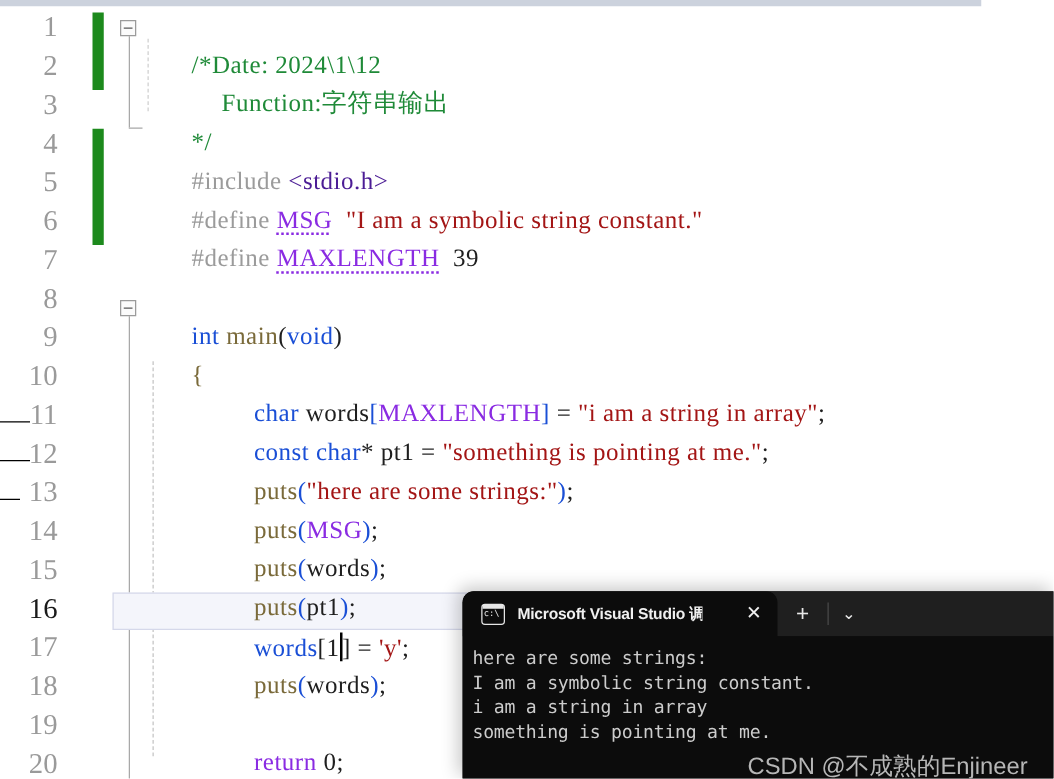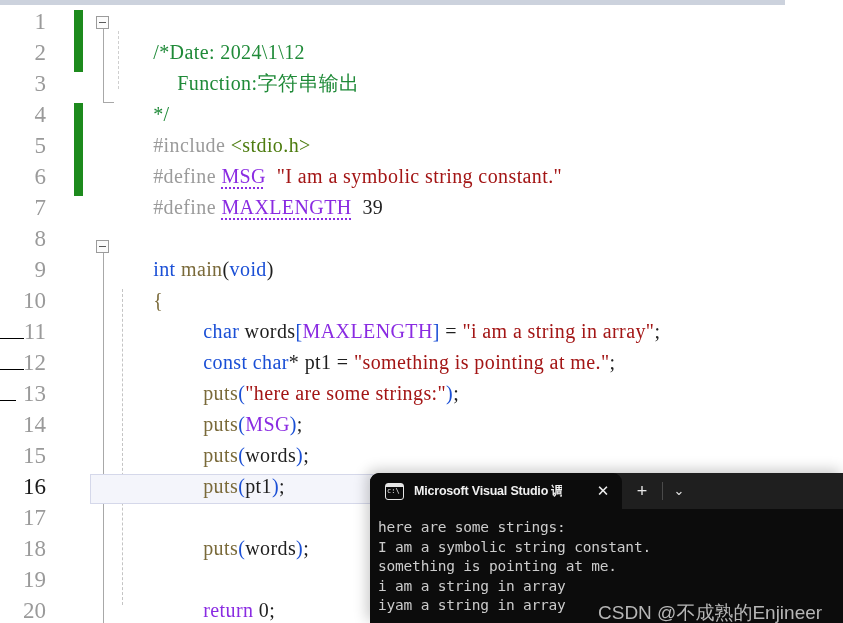--- a/index.html
+++ b/index.html
@@ -111,21 +111,21 @@
     font-family: "Liberation Serif", "DejaVu Serif", serif;
     letter-spacing: 0.4px;
     color: #1f1f1f;
   }
 
   .c-comment   { color: #1f8a38; }
   .c-pre       { color: #9b9b9b; }
   .c-macro     { color: #8a2be2; text-decoration: underline dotted #8a2be2; text-underline-offset: 4px; }
   .c-macro-p   { color: #8a2be2; }
   .c-string    { color: #a31515; }
-  .c-include   { color: #4d7c0f; }
+  .c-include   { color: #4c1d95; }
   .c-kw        { color: #1a4fd6; }
   .c-kw2       { color: #8a2be2; }
   .c-fn        { color: #7a6a3a; }
   .c-punct     { color: #1f1f1f; }
   .c-num       { color: #1f1f1f; }
   .c-plain     { color: #1f1f1f; }
 
   
   .curline-box {
     position: absolute;
@@ -400,20 +400,23 @@
 
     <div class="line" style="top:434px; position:absolute; left:0; width:843px;">
       <span class="lineno">15</span>
       <span class="code" style="left:160px;">
         <span class="c-fn">puts</span><span class="c-kw">(</span><span class="c-plain">pt1</span><span class="c-kw">)</span><span class="c-plain">;</span>
       </span>
     </div>
 
     <div class="line" style="top:465px; position:absolute; left:0; width:843px;">
       <span class="lineno current">16</span>
+      <span class="code" style="left:160px;">
+        <span class="c-kw">words</span><span class="c-plain">[</span><span class="c-plain">1</span><span class="caret" style="position:relative; display:inline-block; top:4px;"></span><span class="c-plain">]</span><span class="c-plain"> = </span><span class="c-string">'y'</span><span class="c-plain">;</span>
+      </span>
     </div>
 
     <div class="line" style="top:496px; position:absolute; left:0; width:843px;">
       <span class="lineno">17</span>
       <span class="code" style="left:160px;">
         <span class="c-fn">puts</span><span class="c-kw">(</span><span class="c-plain">words</span><span class="c-kw">)</span><span class="c-plain">;</span>
       </span>
     </div>
 
     <div class="line" style="top:527px; position:absolute; left:0; width:843px;">
@@ -447,21 +450,20 @@
       </div>
 
       <span class="term-newtab">+</span>
       <span class="term-sep"></span>
       <span class="term-dropdown">⌄</span>
     </div>
 
     <div class="term-body">
       <div class="term-line">here are some strings:</div>
       <div class="term-line">I am a symbolic string constant.</div>
+      <div class="term-line">i am a string in array</div>
       <div class="term-line">something is pointing at me.</div>
-      <div class="term-line">i am a string in array</div>
-      <div class="term-line">iyam a string in array</div>
       <div class="watermark">CSDN @不成熟的Enjineer</div>
     </div>
 
   </div>
 
 </div>
 
 </body></html>

